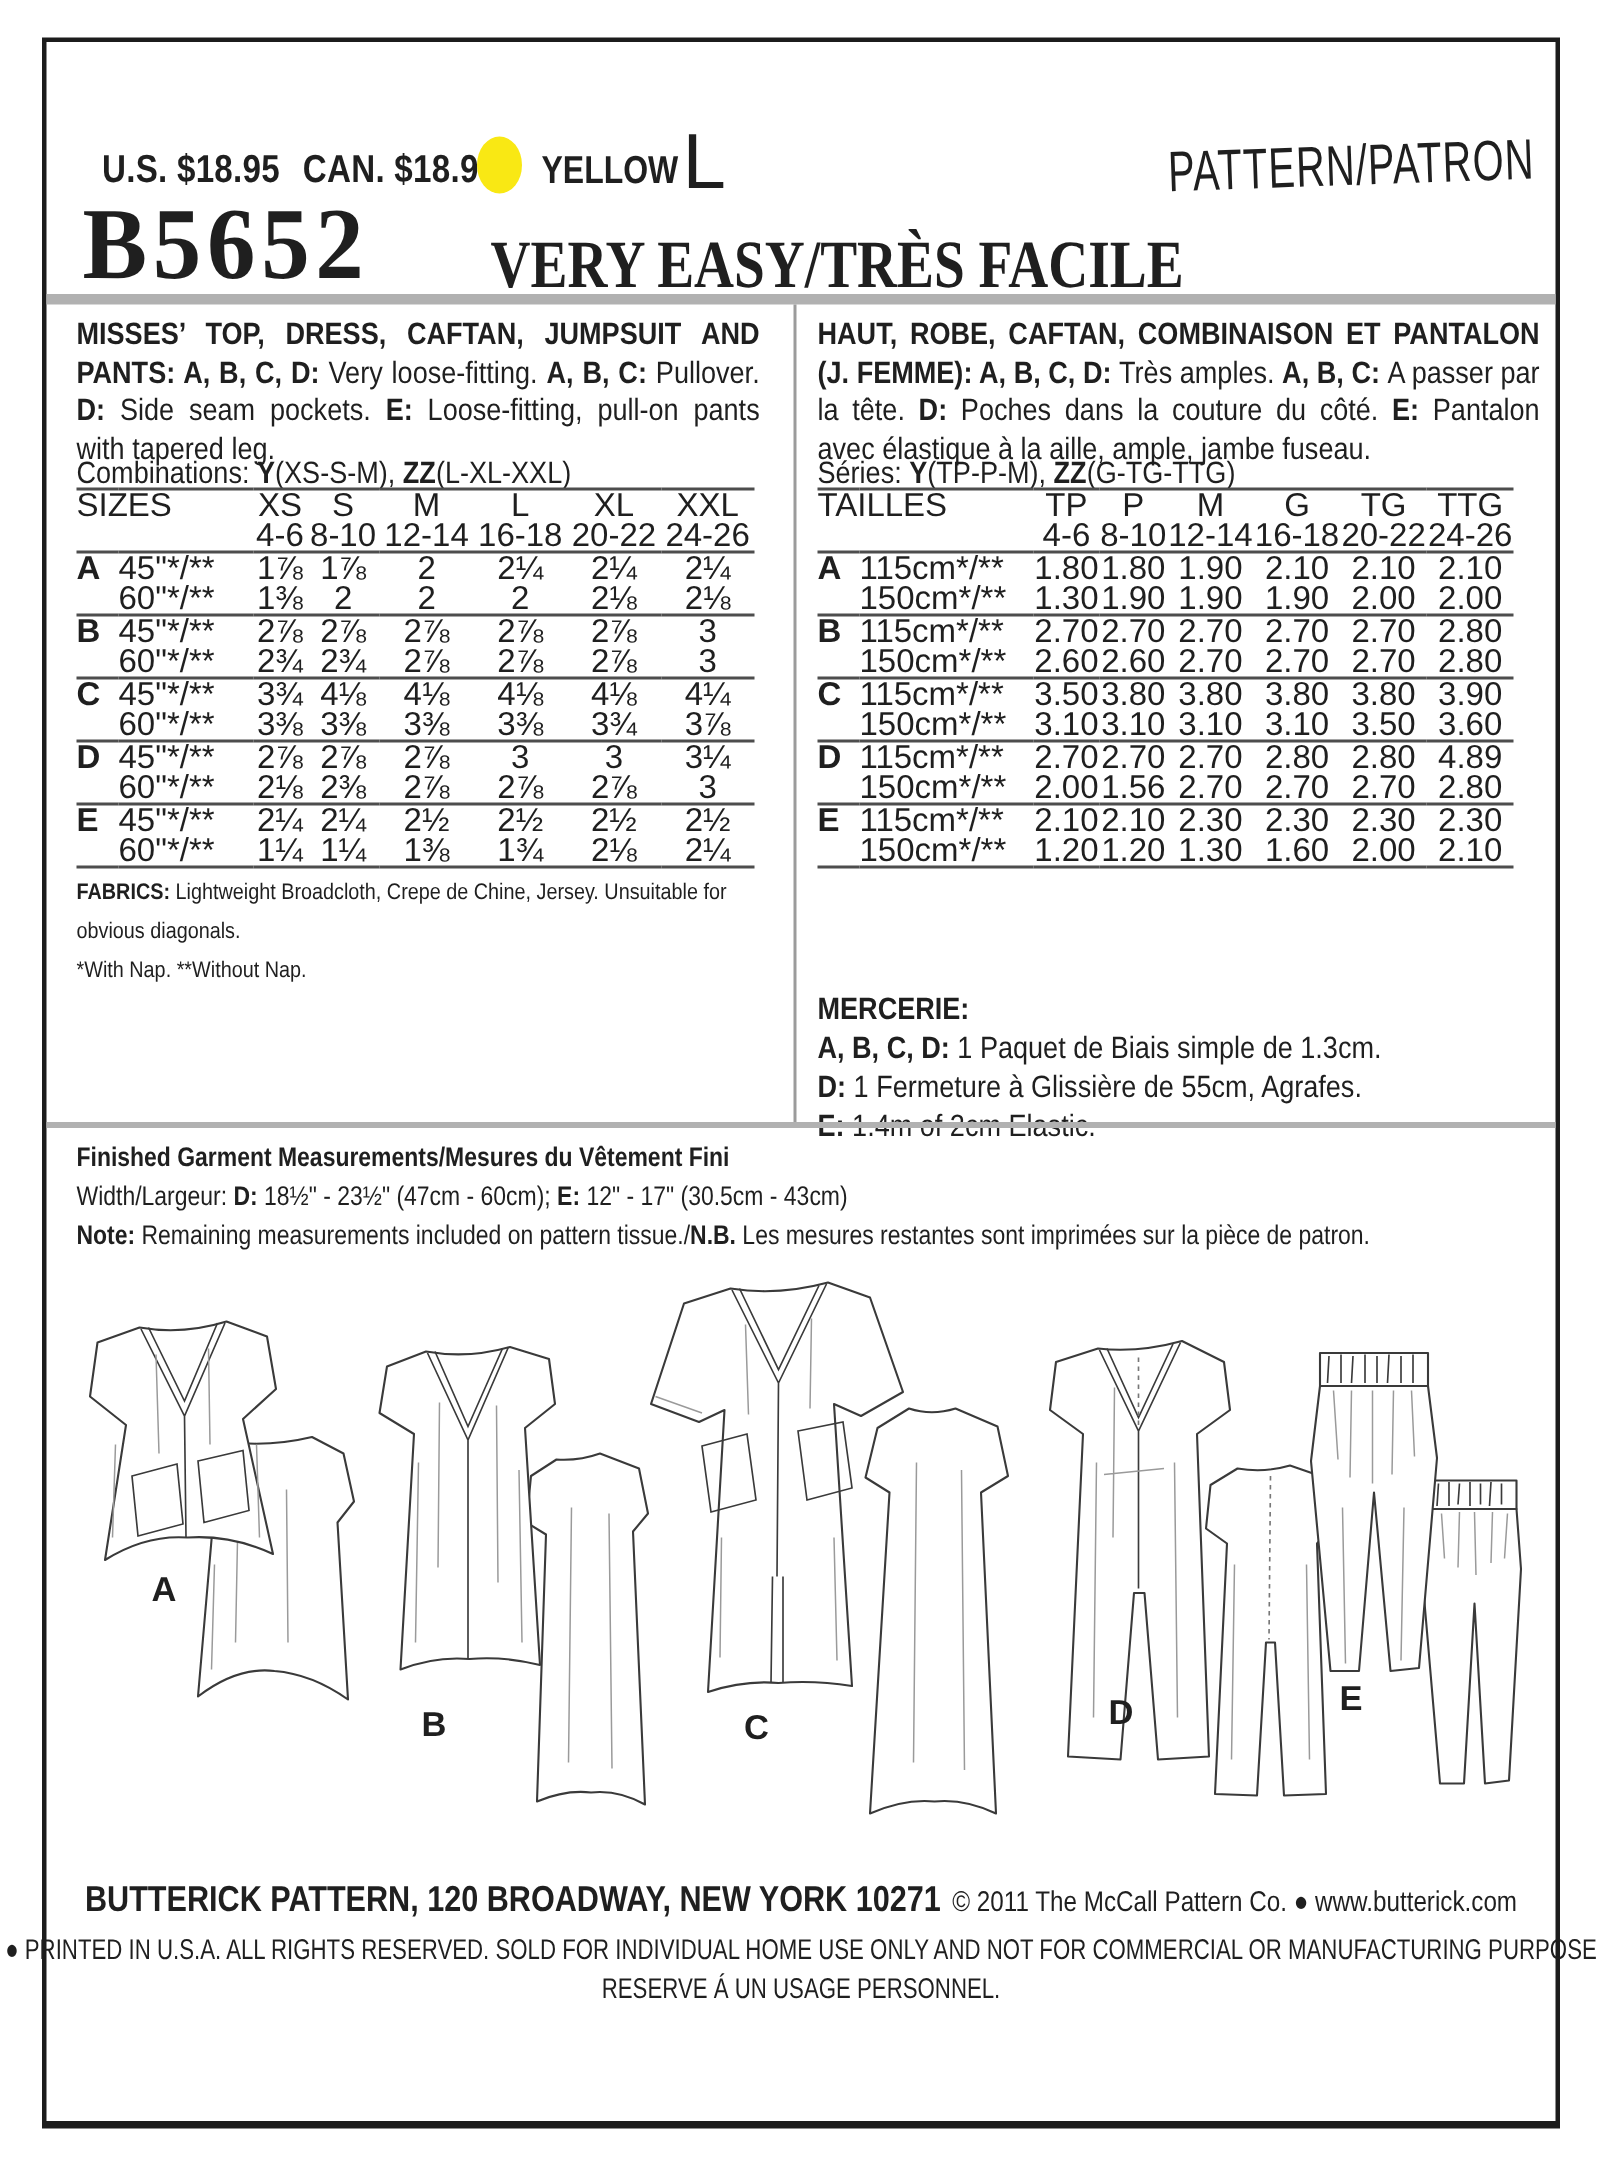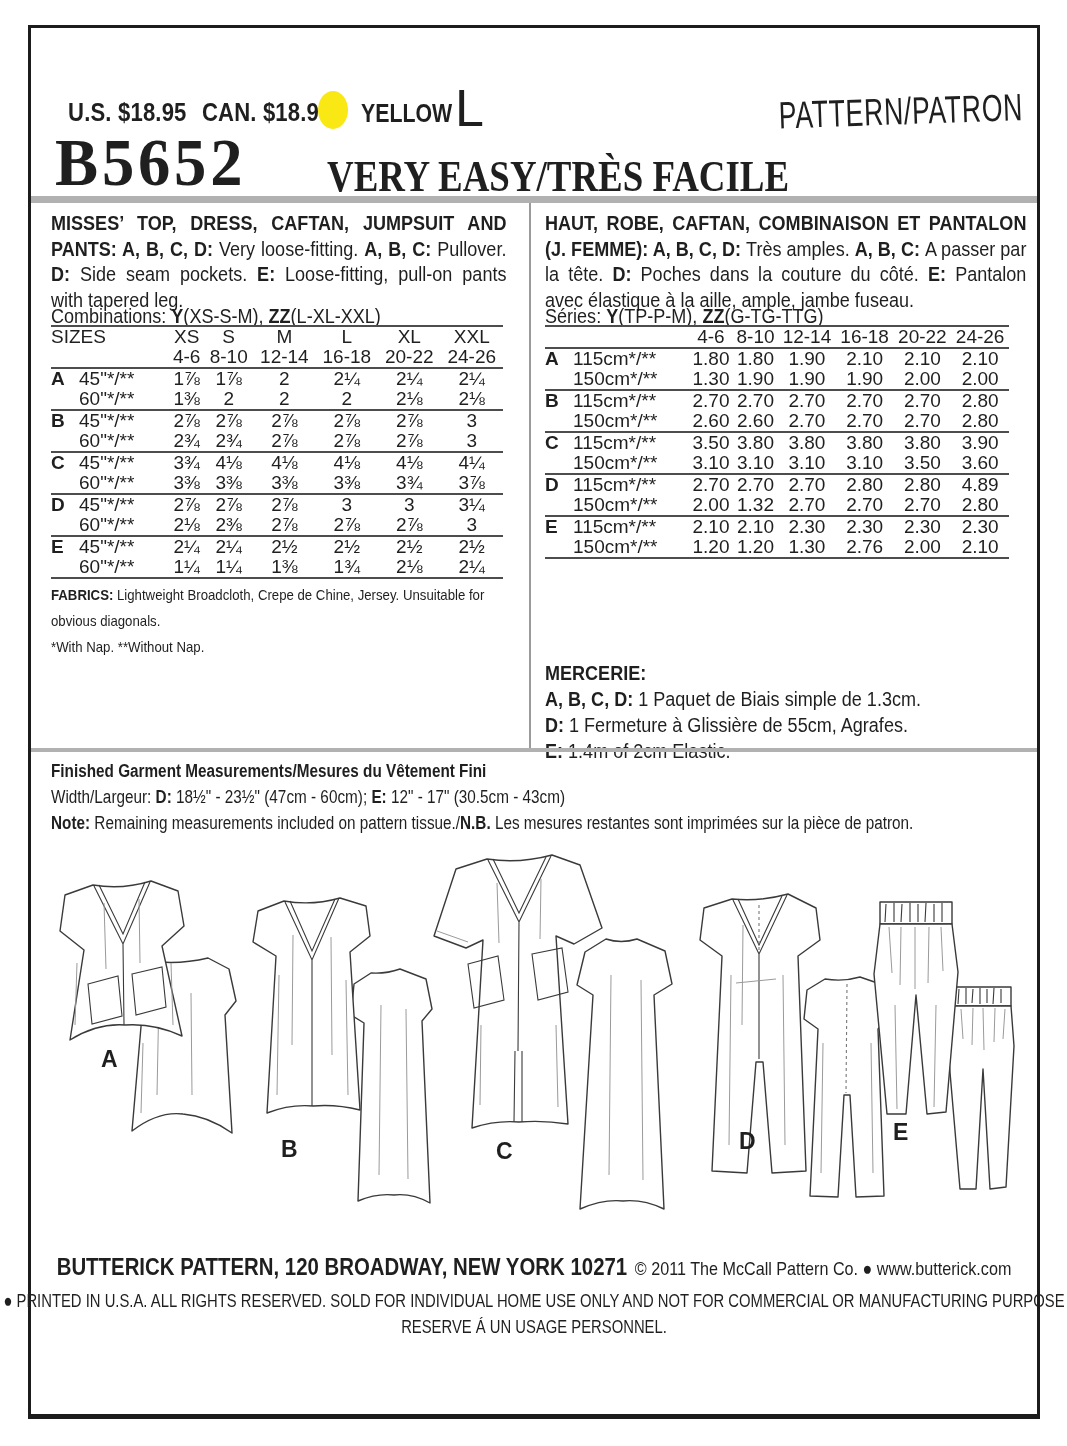--- a/index.html
+++ b/index.html
@@ -21,21 +21,21 @@
   .bar1{top:168px;left:0;width:100%;height:7px;background:#b1b1b1;}
   .bar2{top:720px;left:0;width:100%;height:4px;background:#b1b1b1;}
   .divider{top:175px;left:498px;width:2px;height:545px;background:#9b9b9b;}
   
   .col{top:175px;height:545px;}
   .col-en{left:20px;width:456px;}
   .col-fr{left:514px;width:482px;}
   .desc{top:7px;left:0;right:0;font-size:20.5px;line-height:25.5px;text-align:justify;}
   .combos{top:101px;left:0;font-size:20.5px;white-space:nowrap;}
   .tblwrap{top:122px;left:0;}
-  table{border-collapse:collapse;border-top:2px solid #4d4d4d;font-size:19px;}
+  table{border-collapse:collapse;border-top:2px solid #4d4d4d;font-size:22px;}
   td{padding:0;height:20px;line-height:20px;white-space:nowrap;}
   td.c{text-align:center;}
   tr.tsub td{border-bottom:2px solid #4d4d4d;}
   tr.glast td{border-bottom:2px solid #4d4d4d;}
   td.view{font-weight:bold;width:28px;}
   .tbl-en td.wid{width:90px;}
   .tbl-fr td.wid{width:116px;}
   .tbl-en{width:452px;}
   .tbl-fr{width:464px;}
   .fabrics{top:379px;left:0;right:0;font-size:15px;line-height:26px;}
@@ -213,20 +213,29 @@
   <div class="abs col col-fr">
     <div class="abs combos">
         <span class="sqz"><span>Séries: </span><b>Y</b><span>(TP-P-M), </span><b>ZZ</b><span>(G-TG-TTG)</span></span>
       </div>
     <div class="abs desc">
         <span class="sqz"><b>HAUT, ROBE, CAFTAN, COMBINAISON ET PANTALON (J. FEMME): A, B, C, D: </b><span>Très amples. </span><b>A, B, C: </b><span>A passer par la tête. </span><b>D: </b><span>Poches dans la couture du côté. </span><b>E: </b><span>Pantalon avec élastique à la aille, ample, jambe fuseau.</span></span>
       </div>
     <div class="abs tblwrap">
       <table class="tbl-fr">
           <tbody>
+            <tr class="thead">
+              <td class="lab" colspan="2">TAILLES</td>
+              <td class="c">TP</td>
+              <td class="c">P</td>
+              <td class="c">M</td>
+              <td class="c">G</td>
+              <td class="c">TG</td>
+              <td class="c">TTG</td>
+            </tr>
             <tr class="tsub">
               <td colspan="2"></td>
               <td class="c">4-6</td>
               <td class="c">8-10</td>
               <td class="c">12-14</td>
               <td class="c">16-18</td>
               <td class="c">20-22</td>
               <td class="c">24-26</td>
             </tr>
             <tr class="">
@@ -296,21 +305,21 @@
               <td class="c">2.70</td>
               <td class="c">2.70</td>
               <td class="c">2.80</td>
               <td class="c">2.80</td>
               <td class="c">4.89</td>
             </tr>
             <tr class="glast">
               <td class="view"></td>
               <td class="wid">150cm*/**</td>
               <td class="c">2.00</td>
-              <td class="c">1.32</td>
+              <td class="c">1.56</td>
               <td class="c">2.70</td>
               <td class="c">2.70</td>
               <td class="c">2.70</td>
               <td class="c">2.80</td>
             </tr>
             <tr class="">
               <td class="view">E</td>
               <td class="wid">115cm*/**</td>
               <td class="c">2.10</td>
               <td class="c">2.10</td>
@@ -318,21 +327,21 @@
               <td class="c">2.30</td>
               <td class="c">2.30</td>
               <td class="c">2.30</td>
             </tr>
             <tr class="glast">
               <td class="view"></td>
               <td class="wid">150cm*/**</td>
               <td class="c">1.20</td>
               <td class="c">1.20</td>
               <td class="c">1.30</td>
-              <td class="c">2.76</td>
+              <td class="c">1.60</td>
               <td class="c">2.00</td>
               <td class="c">2.10</td>
             </tr>
           </tbody>
         </table>
     </div>
     <div class="abs notions">
       <span class="sqz"><b>MERCERIE:</b></span>
       <span class="sqz"><b>A, B, C, D: </b><span>1 Paquet de Biais simple de 1.3cm.</span></span>
       <span class="sqz"><b>D: </b><span>1 Fermeture à Glissière de 55cm, Agrafes.</span></span>

